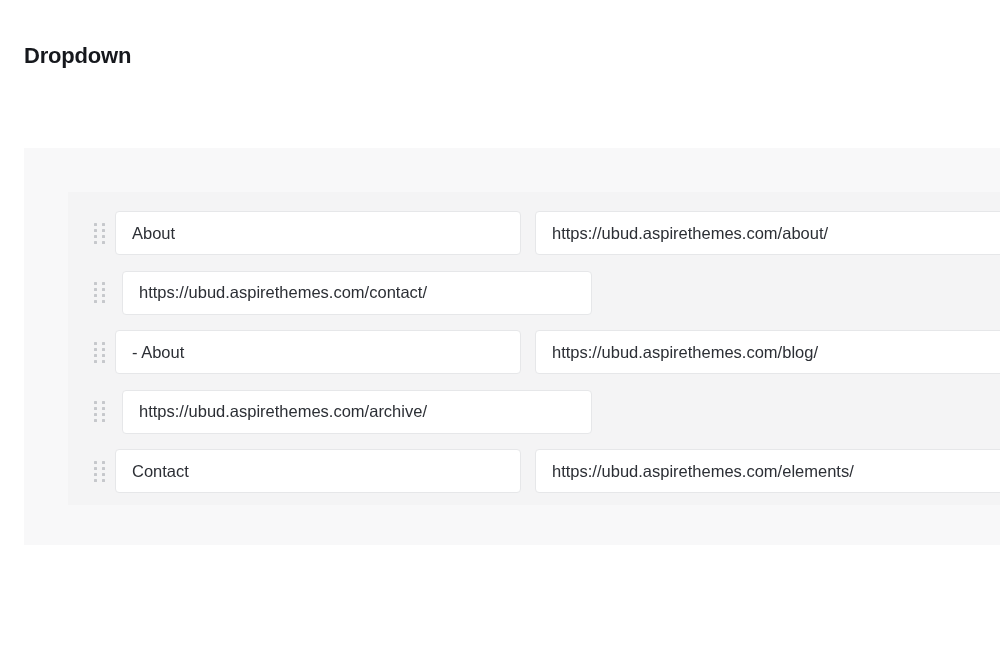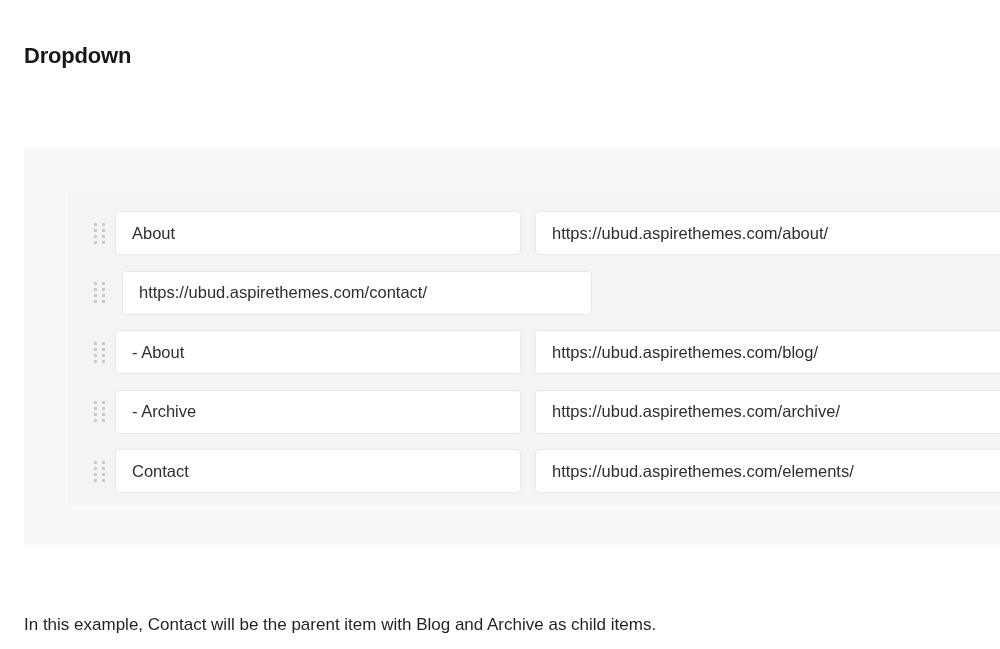--- a/index.html
+++ b/index.html
@@ -224,21 +224,20 @@
                 <i></i>
                 <i></i>
                 <i></i>
                 <i></i>
                 <i></i>
                 <i></i>
                 <i></i>
                 <i></i>
               </div>
             </div>
-            <div class="field field-label">- Archive</div>
             <div class="field field-url">https://ubud.aspirethemes.com/archive/</div>
           </div>
           <div class="menu-row" style="top: 256px;">
             <div class="drag-handle">
               <div class="drag-dots">
                 <i></i>
                 <i></i>
                 <i></i>
                 <i></i>
                 <i></i>
@@ -247,15 +246,14 @@
                 <i></i>
               </div>
             </div>
             <div class="field field-label">Contact</div>
             <div class="field field-url">https://ubud.aspirethemes.com/elements/</div>
           </div>
         </div>
     </div>
   </div>
 
-  <p class="footer-note">In this example, Contact will be the parent item with Blog and Archive as child items.</p>
 
 </div>
 
 </body></html>

